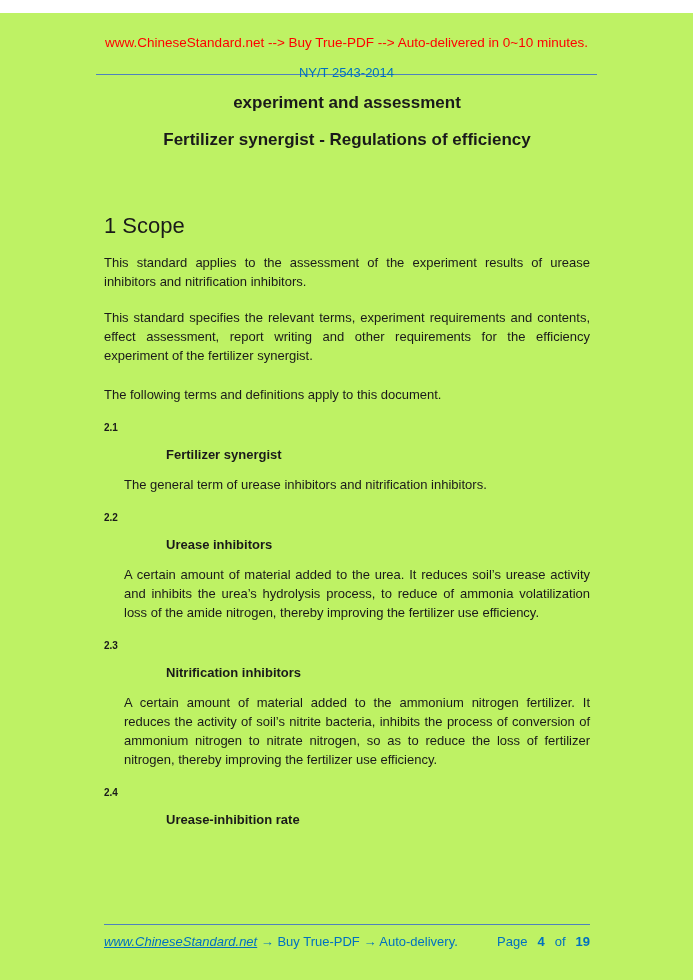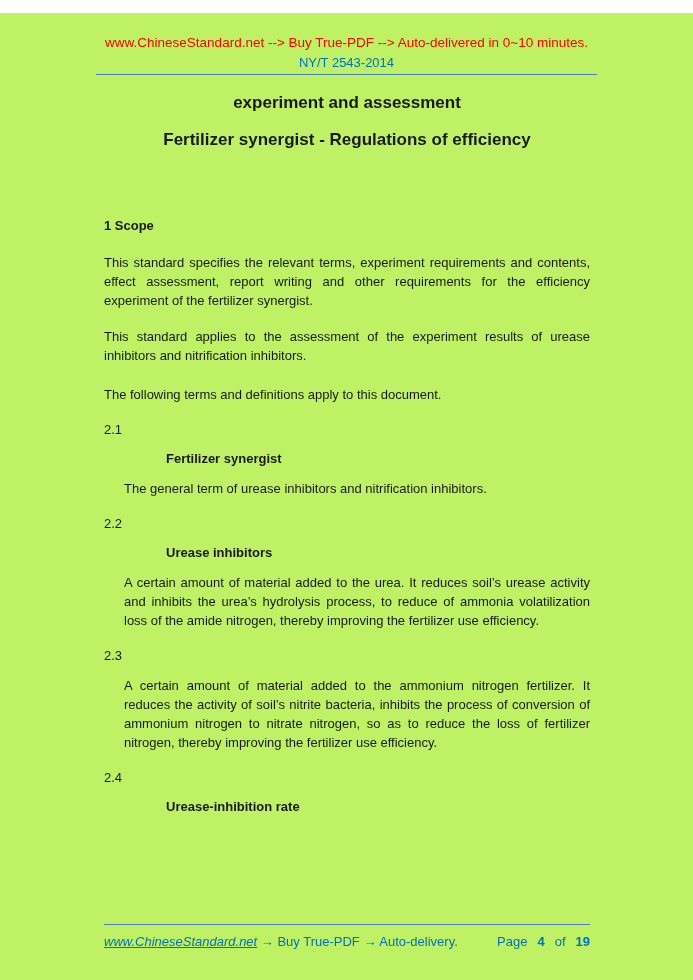--- a/index.html
+++ b/index.html
@@ -22,21 +22,21 @@
     position: absolute;
     top: 22px; left: 0; right: 0;
     text-align: center;
     color: #ff0000;
     font-size: 13.5px;
     z-index: 2;
     white-space: nowrap;
   }
   .std-code {
     position: absolute;
-    top: 42px; left: 0; right: 0;
+    top: 52px; left: 0; right: 0;
     text-align: center;
     color: #0070c0;
     font-size: 13px;
     z-index: 1;
   }
   .header-rule {
     position: absolute;
     top: 61px; left: 96px; right: 96px;
     border: none;
     border-top: 1px solid #4f81bd;
@@ -51,41 +51,41 @@
   }
   .title-line {
     text-align: center;
     font-weight: bold;
     font-size: 17px;
     line-height: 20px;
   }
   .title-line + .title-line { margin-top: 17px; }
 
   .sec-heading {
-    font-weight: bold;
-    font-size: 13px;
+    font-weight: normal;
+    font-size: 22px;
     line-height: 20px;
   }
   .heading-scope { margin-top: 66px; }
   .heading-terms { margin-top: 22px; }
 
   .para {
     font-size: 13px;
     line-height: 19px;
     text-align: justify;
     margin-top: 17px;
   }
   .intro {
     font-size: 13px;
     line-height: 19px;
     margin-top: 20px;
   }
   .term-num {
-    font-weight: normal;
-    font-size: 13px;
+    font-weight: bold;
+    font-size: 10px;
     margin-top: 18px;
   }
   .term-name {
     font-weight: bold;
     font-size: 13px;
     margin-top: 14px;
     margin-left: 20px;
     padding-left: 42px;
   }
   .term-def {
@@ -133,39 +133,40 @@
   <div class="promo">www.ChineseStandard.net --&gt; Buy True-PDF --&gt; Auto-delivered in 0~10 minutes.</div>
   <div class="std-code">NY/T 2543-2014</div>
   <hr class="header-rule">
 
   <div class="content">
 
     <div class="title-line">experiment and assessment</div>
     <div class="title-line">Fertilizer synergist - Regulations of efficiency</div>
 
     <div class="sec-heading heading-scope">1 Scope</div>
+    <p class="para">This standard applies to the assessment of the experiment results of urease inhibitors and nitrification inhibitors.</p>
     <p class="para">This standard specifies the relevant terms, experiment requirements and contents, effect assessment, report writing and other requirements for the efficiency experiment of the fertilizer synergist.</p>
-    <p class="para">This standard applies to the assessment of the experiment results of urease inhibitors and nitrification inhibitors.</p>
 
     <p class="intro">The following terms and definitions apply to this document.</p>
 
     <div>
       <div class="term-num">2.1</div>
       <div class="term-name">Fertilizer synergist</div>
       <p class="term-def">The general term of urease inhibitors and nitrification inhibitors.</p>
     </div>
 
     <div>
       <div class="term-num">2.2</div>
       <div class="term-name">Urease inhibitors</div>
       <p class="term-def">A certain amount of material added to the urea. It reduces soil’s urease activity and inhibits the urea’s hydrolysis process, to reduce of ammonia volatilization loss of the amide nitrogen, thereby improving the fertilizer use efficiency.</p>
     </div>
 
     <div>
       <div class="term-num">2.3</div>
+      <div class="term-name">Nitrification inhibitors</div>
       <p class="term-def">A certain amount of material added to the ammonium nitrogen fertilizer. It reduces the activity of soil’s nitrite bacteria, inhibits the process of conversion of ammonium nitrogen to nitrate nitrogen, so as to reduce the loss of fertilizer nitrogen, thereby improving the fertilizer use efficiency.</p>
     </div>
 
     <div>
       <div class="term-num">2.4</div>
       <div class="term-name">Urease-inhibition rate</div>
     </div>
 
   </div>
 

